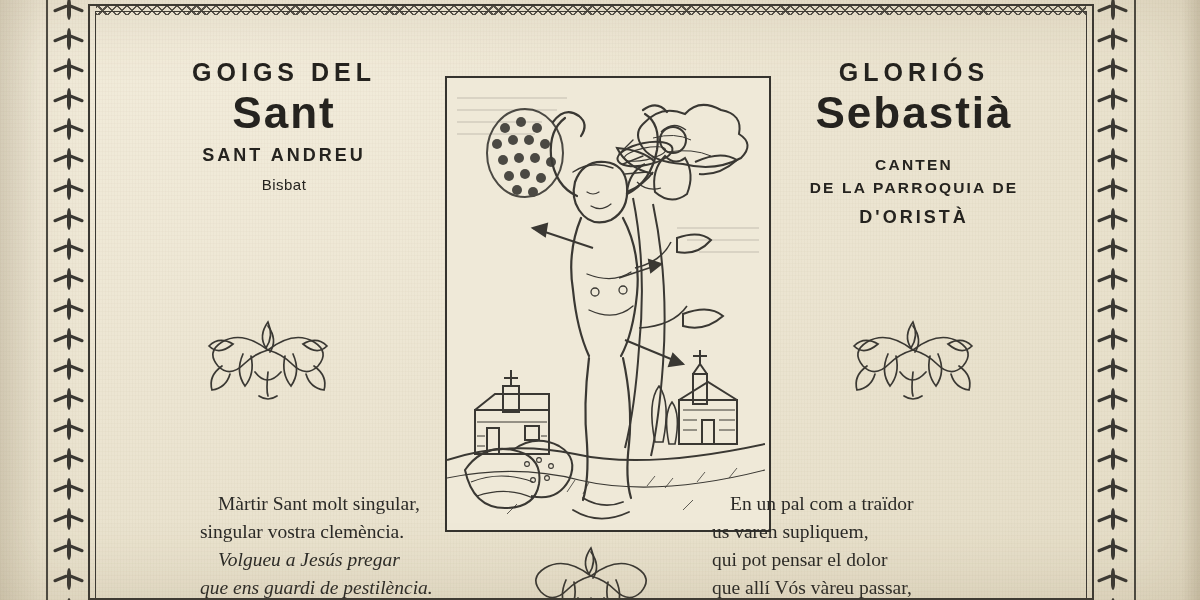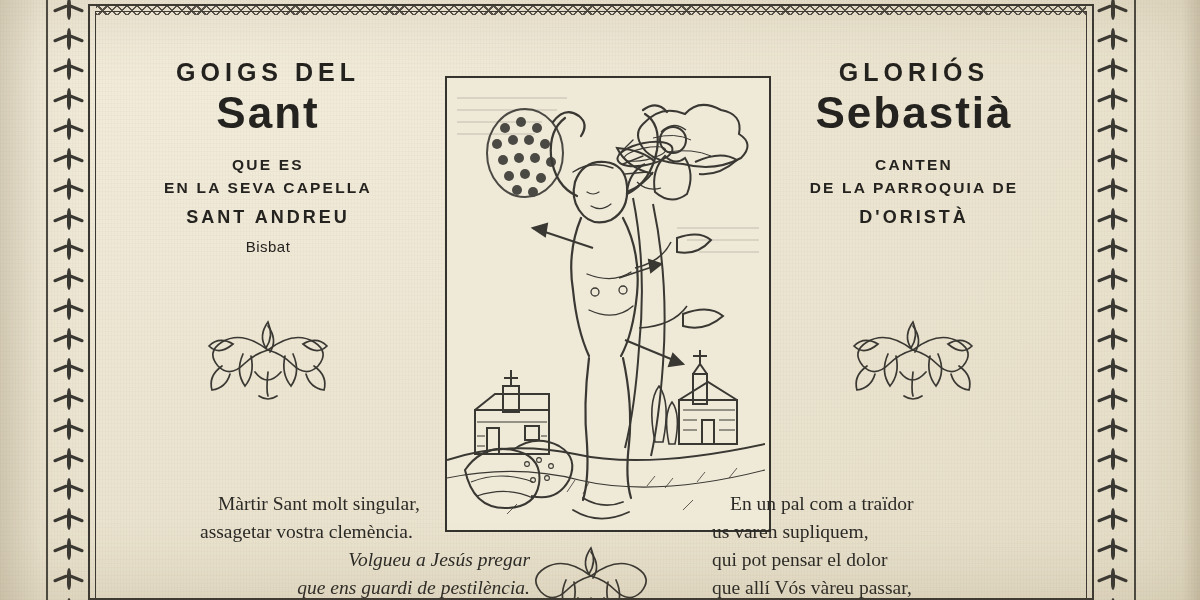--- a/index.html
+++ b/index.html
@@ -125,21 +125,21 @@
     height: 250px;
   }
   .title-block {
     position: absolute;
     top: 0;
     width: 300px;
     text-align: center;
     font-family: "Liberation Sans", sans-serif;
     color: #25231f;
   }
-  .title-block.left  { left: 18px;  }
+  .title-block.left  { left: 34px;  }
   .title-block.right { left: 664px; }
 
   .kicker {
     font-size: 25px;
     font-weight: bold;
     letter-spacing: 5px;
     line-height: 1;
   }
   .bigword {
     font-size: 44px;
@@ -201,21 +201,21 @@
     top: 0;
     width: 330px;
     font-size: 19.5px;
     line-height: 1.44;
     color: #2b2a27;
   }
   .verse-col.left  { left: 100px; }
   .verse-col.right { left: 612px; }
   .verse-col .ln { white-space: nowrap; }
   .verse-col .ln.indent { padding-left: 18px; }
-  .verse-col .ln.ital { font-style: italic; text-align: right; }
+  .verse-col .ln.ital { font-style: italic; }
 
   
   .scan-edge {
     position: absolute;
     right: 0; top: 0;
     width: 18px; height: 600px;
     background: linear-gradient(90deg, rgba(120,100,60,0.0), rgba(90,75,45,0.16));
     pointer-events: none;
   }
   .scan-edge-left {
@@ -370,24 +370,20 @@
       </div>
     </div>
 
   <div class="content">
 
     <div class="masthead">
 
       <div class="title-block left">
         <div class="kicker">GOIGS DEL</div>
         <div class="bigword">Sant</div>
-        <div class="sub1">
-          <div>QUE ES</div>
-          <div>EN LA SEVA CAPELLA</div>
-        </div>
         <div class="sub2">SANT ANDREU</div>
         <div class="sub3">Bisbat</div>
       </div>
 
       <div class="title-block right">
         <div class="kicker">GLORIÓS</div>
         <div class="bigword">Sebastià</div>
         <div class="sub1">
           <div>CANTEN</div>
           <div>DE LA PARROQUIA DE</div>
@@ -619,21 +615,21 @@
           <path d="M100 46 q8 18 -2 32 q-10 -12 -6 -30"></path>
           <path d="M62 64 q12 16 26 0"></path>
           <path d="M75 64 q-2 18 0 24"></path>
         </g>
       </svg>
     </div>
 
     <div class="verses">
       <div class="verse-col left" id="verse-left">
           <div class="ln indent">Màrtir Sant molt singular,</div>
-          <div class="ln">assagetar vostra clemència.</div>
+          <div class="ln">singular vostra clemència.</div>
           <div class="ln indent ital">Volgueu a Jesús pregar</div>
           <div class="ln ital">que ens guardi de pestilència.</div>
         </div>
       <div class="verse-col right" id="verse-right">
           <div class="ln indent">En un pal com a traïdor</div>
           <div class="ln">us varen supliquem,</div>
           <div class="ln">qui pot pensar el dolor</div>
           <div class="ln">que allí Vós vàreu passar,</div>
         </div>
     </div>

